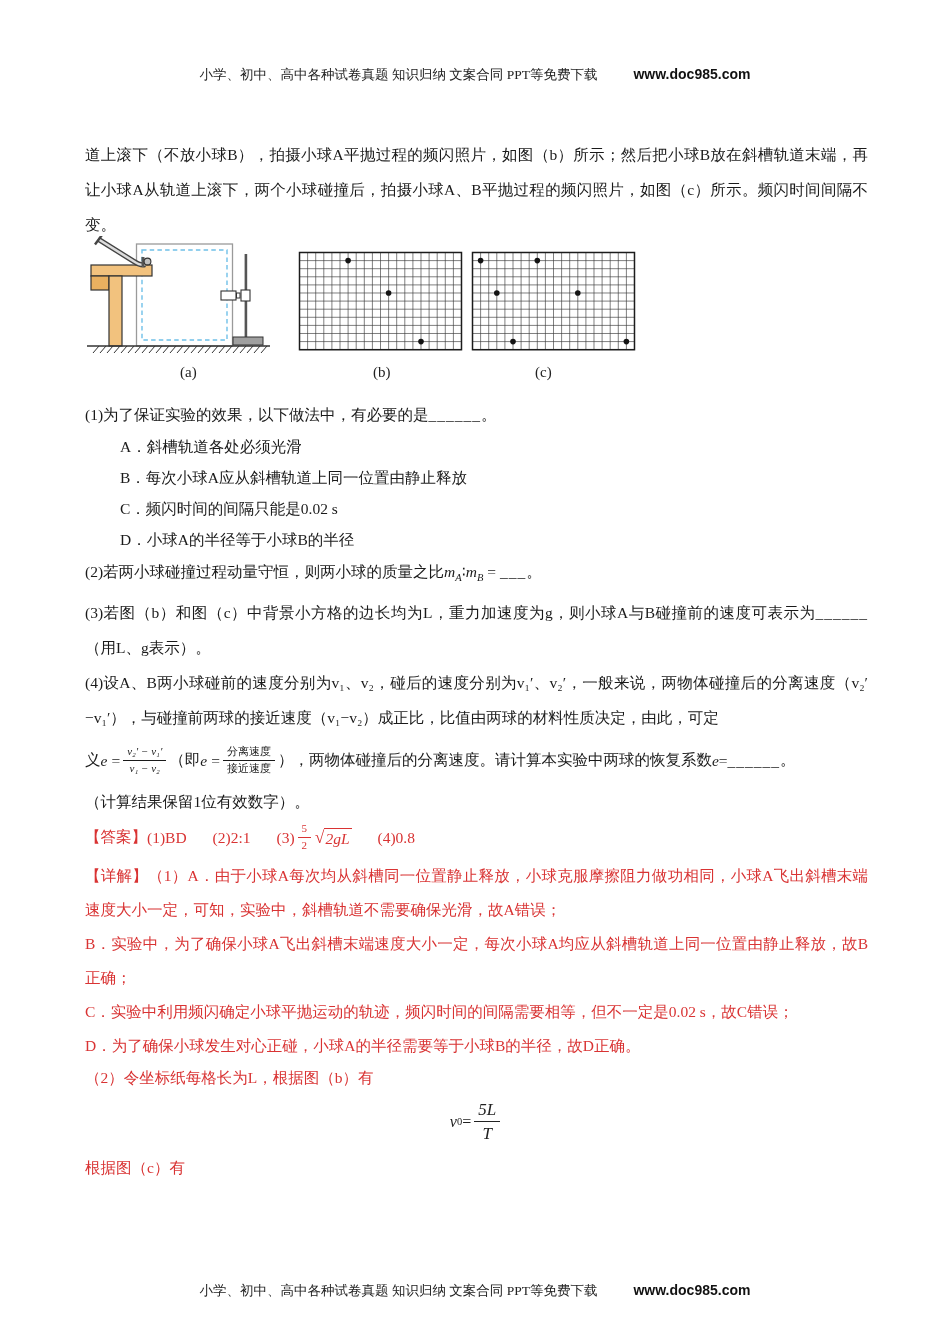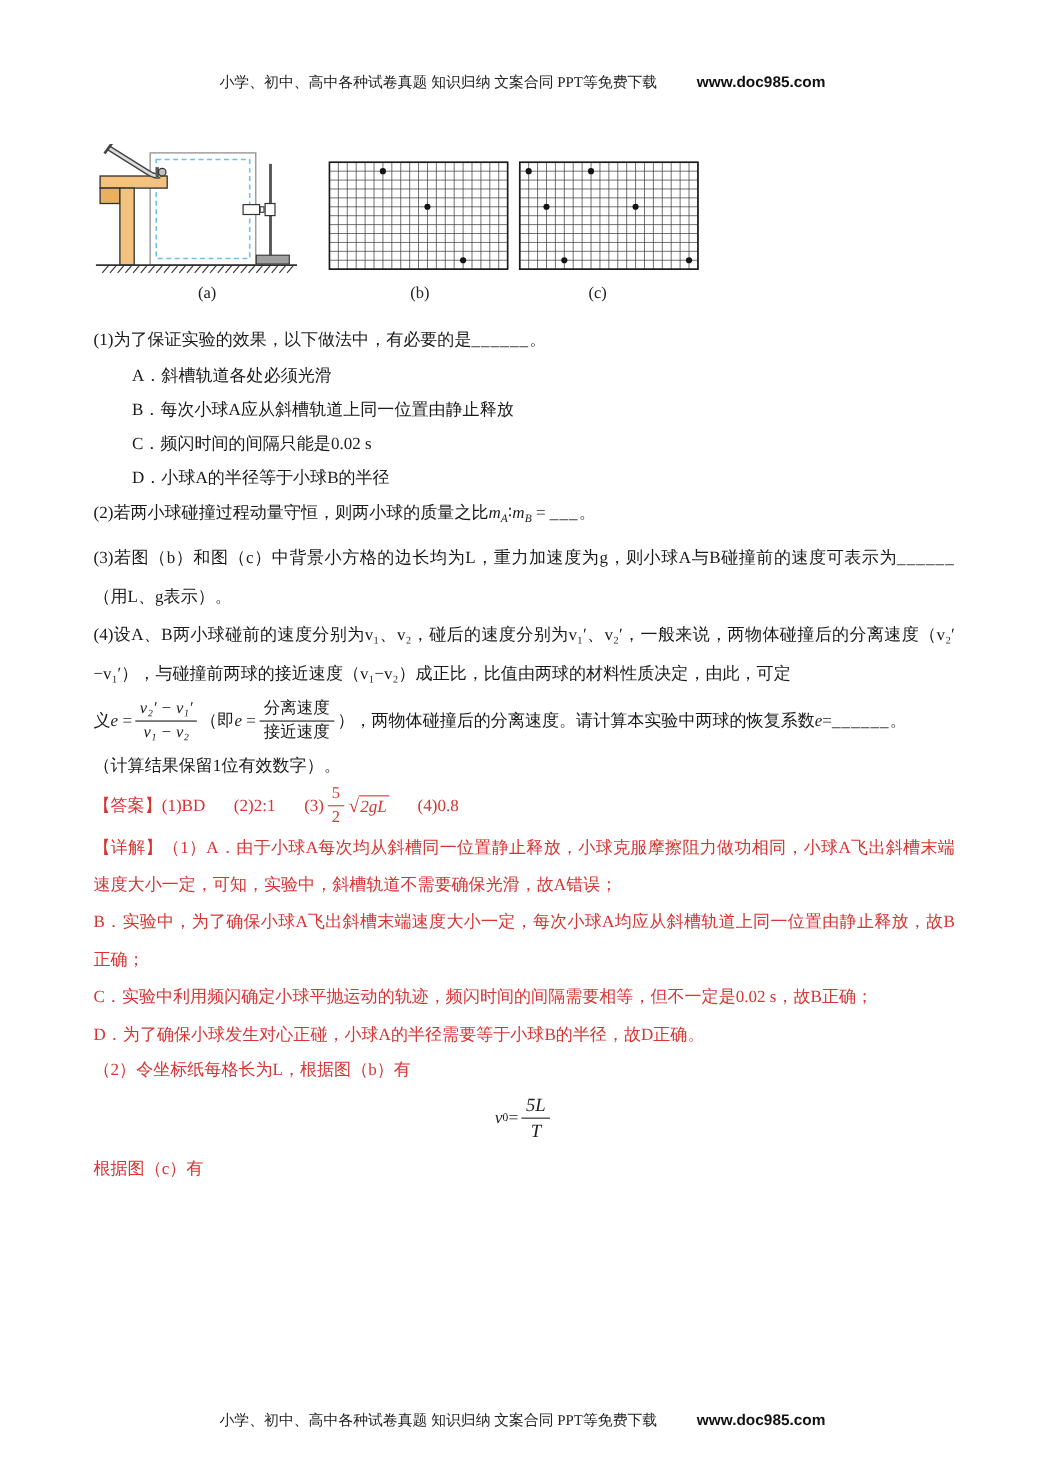--- a/index.html
+++ b/index.html
@@ -31,21 +31,21 @@
   .options{ padding-left:35px; }
   .option{ line-height:31px; }
   .q2line{ line-height:34px; }
   .sub{ font-size:10.5px; vertical-align:-3.5px; font-style:italic; }
   .ivar{ font-style:italic; }
   .q3p{ line-height:33px; }
   .q4p{ line-height:34px; }
   .fline{ display:flex; align-items:center; min-height:52px; flex-wrap:nowrap; }
   .fline .gap{ width:4px; }
   .frac{ display:inline-flex; flex-direction:column; align-items:center; line-height:1.25;
-         font-size:15px; margin:0 3px; vertical-align:middle; }
+         font-size:11px; margin:0 3px; vertical-align:middle; }
   .frac .num{ padding:0 4px 1px; border-bottom:1.3px solid currentColor; }
   .frac .den{ padding:1px 4px 0; }
   .frac.ital{ font-style:italic; }
   .note{ line-height:30px; }
   .ansline{ display:flex; align-items:center; min-height:42px; color:var(--red); }
   .ansline .sp{ width:26px; }
   .rad{ display:inline-flex; align-items:stretch; font-style:italic; margin-left:1px; }
   .rad .sign{ font-style:normal; font-size:17px; line-height:1; align-self:center; }
   .rad .body{ border-top:1.4px solid currentColor; padding:1px 2px 0 1px; }
   .expl p{ text-align:justify; line-height:34px; color:var(--red); }
@@ -59,20 +59,21 @@
 </head>
 <body>
 
 <div class="pageheader">
   <span>小学、初中、高中各种试卷真题 知识归纳 文案合同 PPT等免费下载</span>
   <span class="site-url">www.doc985.com</span>
 </div>
 
 <div class="content">
 
+  <p class="just">道上滚下（不放小球B），拍摄小球A平抛过程的频闪照片，如图（b）所示；然后把小球B放在斜槽轨道末端，再让小球A从轨道上滚下，两个小球碰撞后，拍摄小球A、B平抛过程的频闪照片，如图（c）所示。频闪时间间隔不变。</p>
 
   <div class="figures">
 
     <svg class="fig-a" width="185" height="118" viewBox="0 0 185 118">
       <g>
         <rect x="49.5" y="8" width="96" height="102" fill="#ffffff" stroke="#9a9a9a" stroke-width="1.3"></rect>
         <rect x="55" y="14" width="85" height="90" fill="none" stroke="var(--blue)" stroke-width="1.4" stroke-dasharray="4.5,3.2"></rect>
       </g>
       <g>
         <rect x="4" y="29" width="61" height="11" fill="var(--tan)" stroke="#333" stroke-width="1.2"></rect>
@@ -274,21 +275,21 @@
       <span class="sign">√</span>
       <span class="body">2gL</span>
     </span>
     <span class="sp"></span>
     <span>(4)0.8</span>
   </div>
 
   <div class="expl">
     <p>【详解】（1）A．由于小球A每次均从斜槽同一位置静止释放，小球克服摩擦阻力做功相同，小球A飞出斜槽末端速度大小一定，可知，实验中，斜槽轨道不需要确保光滑，故A错误；</p>
     <p>B．实验中，为了确保小球A飞出斜槽末端速度大小一定，每次小球A均应从斜槽轨道上同一位置由静止释放，故B正确；</p>
-    <p>C．实验中利用频闪确定小球平抛运动的轨迹，频闪时间的间隔需要相等，但不一定是0.02 s，故B正确；</p>
+    <p>C．实验中利用频闪确定小球平抛运动的轨迹，频闪时间的间隔需要相等，但不一定是0.02 s，故C错误；</p>
     <p>D．为了确保小球发生对心正碰，小球A的半径需要等于小球B的半径，故D正确。</p>
     <p class="tight">（2）令坐标纸每格长为L，根据图（b）有</p>
   </div>
 
   <div class="equation">
     <span class="ivar">v</span>
       <span class="sub" style="font-style:normal">0</span>
     <span> = </span>
     <span class="frac ital">
       <span class="num">5L</span>

